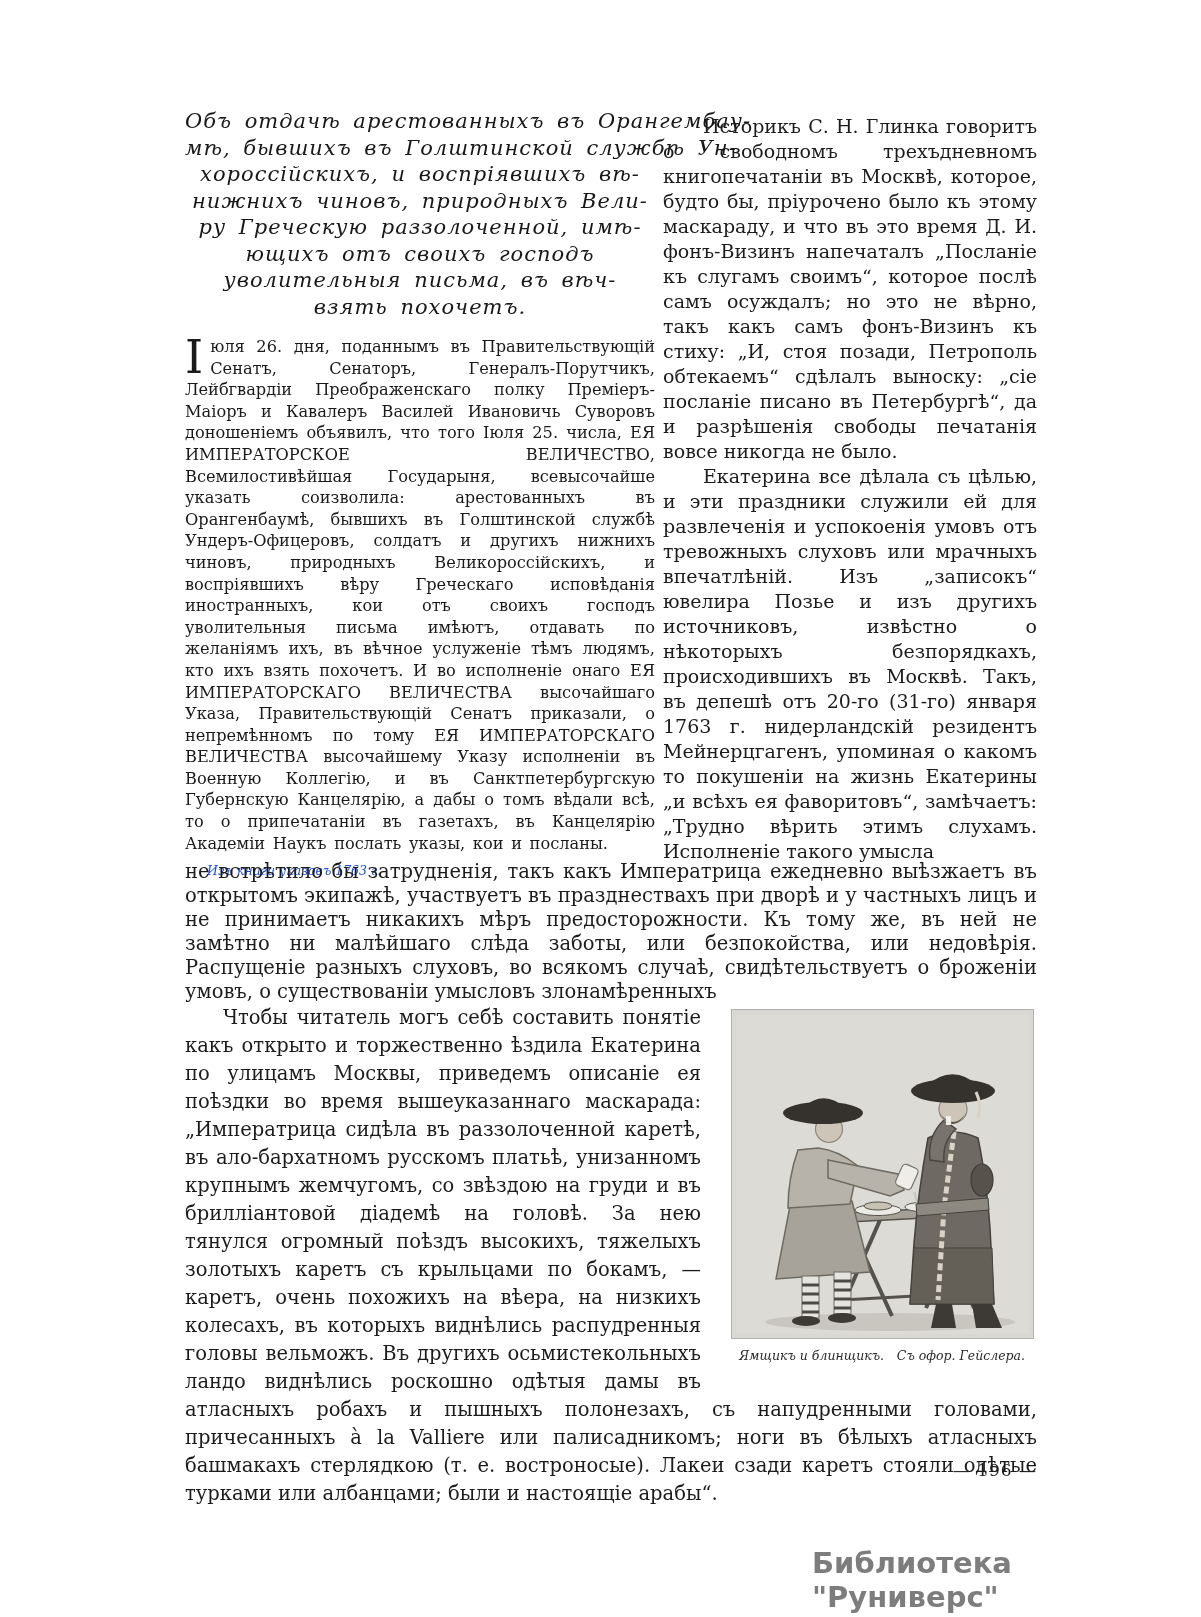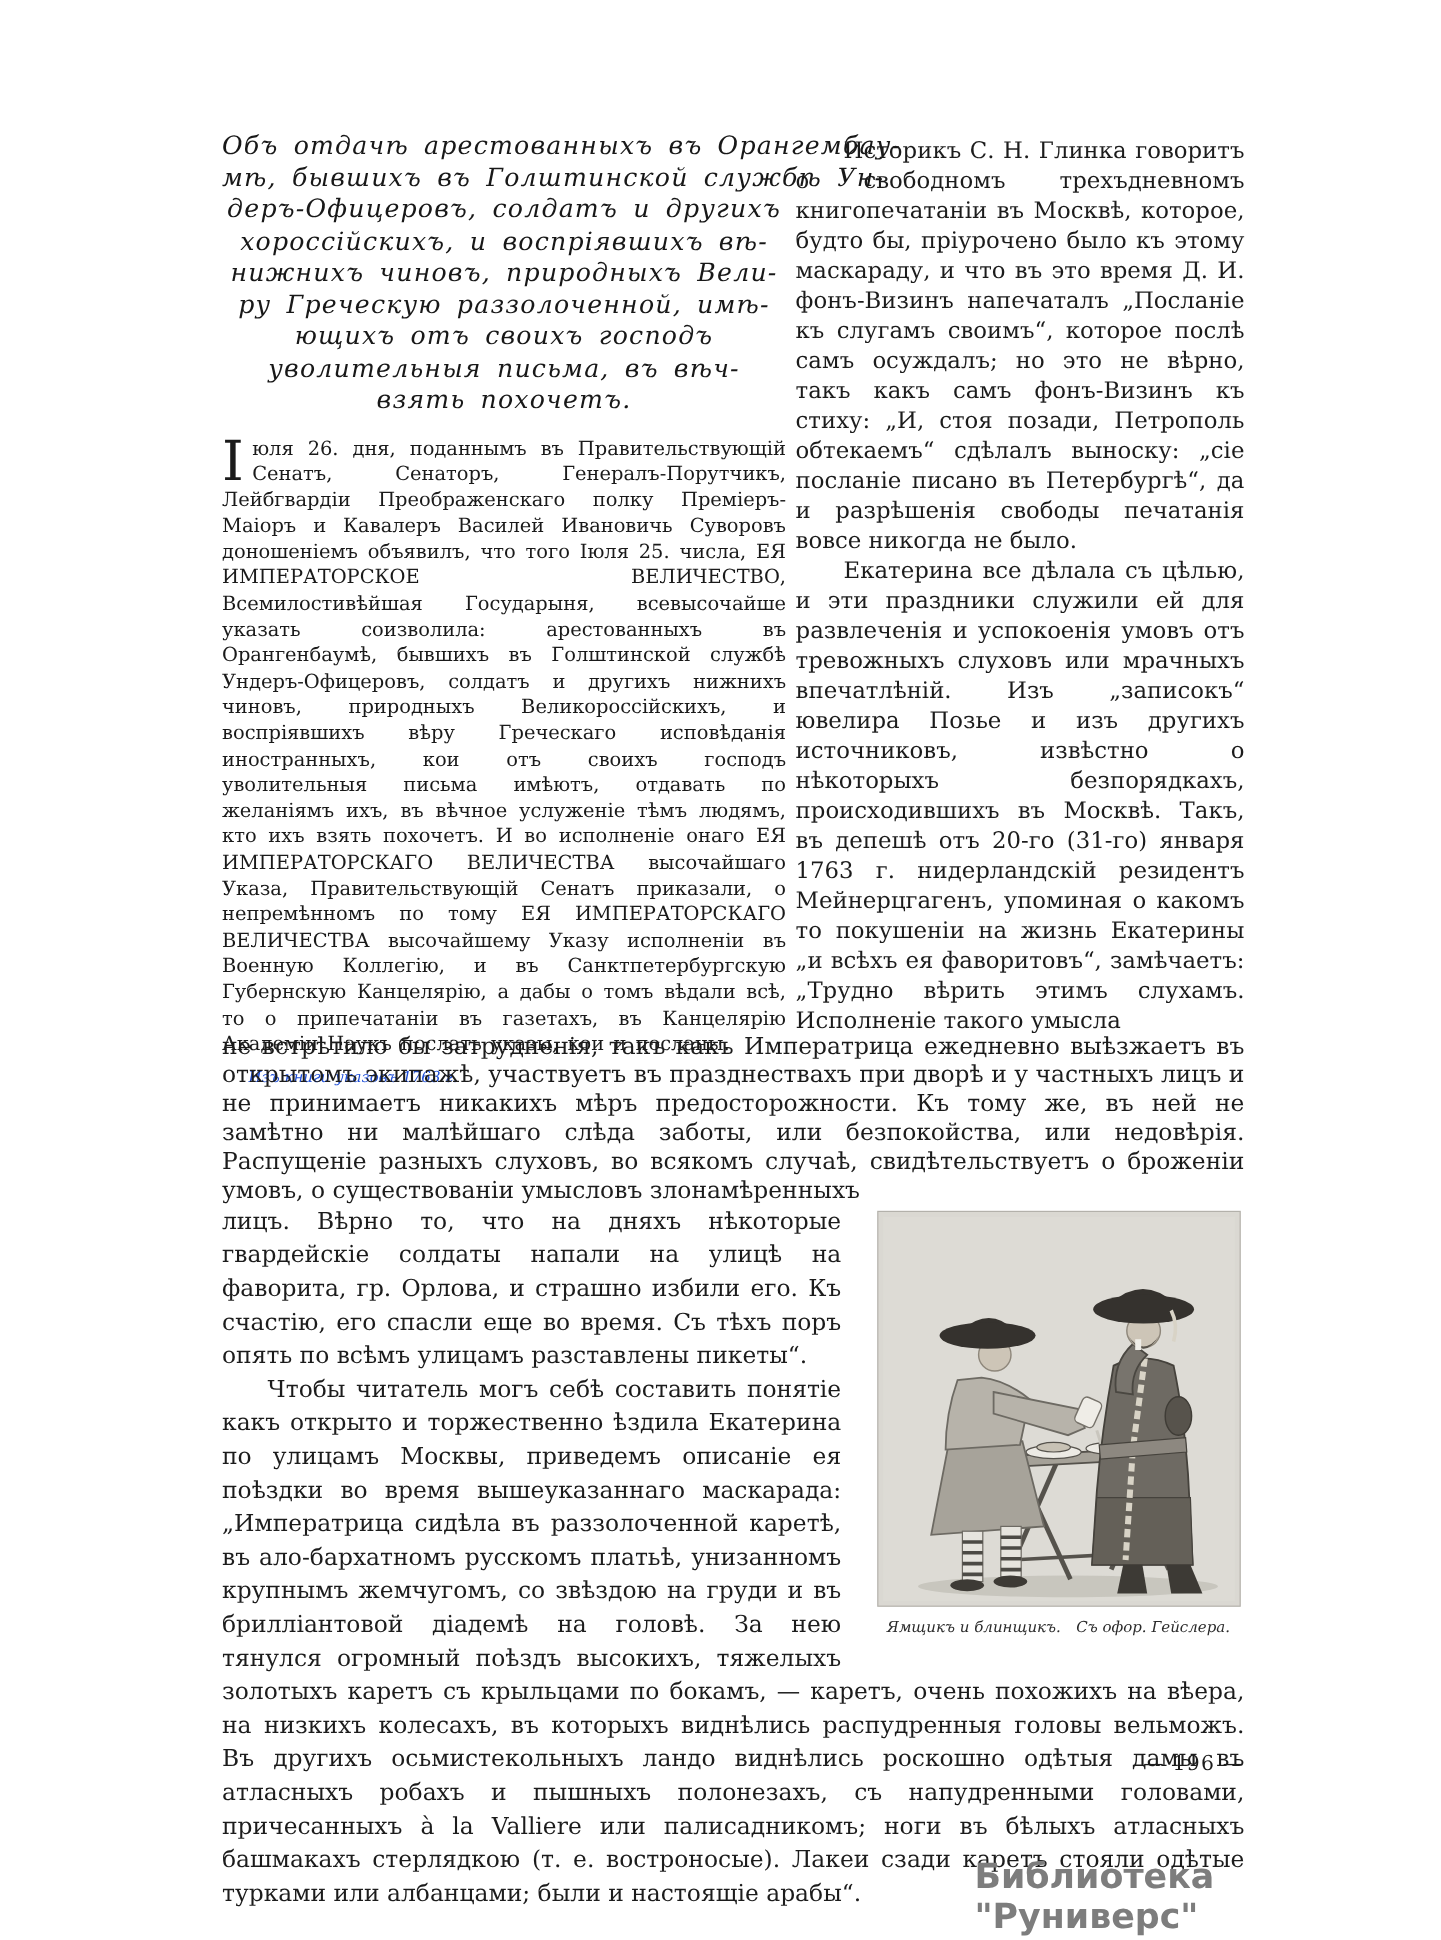--- a/index.html
+++ b/index.html
@@ -110,21 +110,20 @@
 </style>
 </head>
 <body>
 
 <div class="page">
 
   <div class="col-left">
     <div class="decree">
       <div class="line">Объ отдачѣ арестованныхъ въ Орангембау-</div>
       <div class="line">мѣ, бывшихъ въ Голштинской службѣ Ун-</div>
-      <div class="line">деръ-Офицеровъ, солдатъ и другихъ</div>
       <div class="line">хороссійскихъ, и воспріявшихъ вѣ-</div>
       <div class="line">нижнихъ чиновъ, природныхъ Вели-</div>
       <div class="line">ру Греческую раззолоченной, имѣ-</div>
       <div class="line">ющихъ отъ своихъ господъ</div>
       <div class="line">уволительныя письма, въ вѣч-</div>
       <div class="line">взять похочетъ.</div>
     </div>
     <p class="old-print"><span class="dropcap">І</span><span>юля 26. дня, поданнымъ въ Правительствующій Сенатъ, Сенаторъ, Генералъ-Порутчикъ, Лейбгвардіи Преображенскаго полку Преміеръ-Маіоръ и Кавалеръ Василей Ивановичь Суворовъ доношеніемъ объявилъ, что того Іюля 25. числа, ЕЯ ИМПЕРАТОРСКОЕ ВЕЛИЧЕСТВО, Всемилостивѣйшая Государыня, всевысочайше указать соизволила: арестованныхъ въ Орангенбаумѣ, бывшихъ въ Голштинской службѣ Ундеръ-Офицеровъ, солдатъ и другихъ нижнихъ чиновъ, природныхъ Великороссійскихъ, и воспріявшихъ вѣру Греческаго исповѣданія иностранныхъ, кои отъ своихъ господъ уволительныя письма имѣютъ, отдавать по желаніямъ ихъ, въ вѣчное услуженіе тѣмъ людямъ, кто ихъ взять похочетъ. И во исполненіе онаго ЕЯ ИМПЕРАТОРСКАГО ВЕЛИЧЕСТВА высочайшаго Указа, Правительствующій Сенатъ приказали, о непремѣнномъ по тому ЕЯ ИМПЕРАТОРСКАГО ВЕЛИЧЕСТВА высочайшему Указу исполненіи въ Военную Коллегію, и въ Санктпетербургскую Губернскую Канцелярію, а дабы о томъ вѣдали всѣ, то о припечатаніи въ газетахъ, въ Канцелярію Академіи Наукъ послать указы, кои и посланы.</span></p>
     <div class="source-note">Изъ книги указовъ 1763 г.</div>
   </div>
@@ -193,21 +192,20 @@
           <path d="M206 296 L201 320 L226 320 L222 296 Z" fill="#3d3a35"></path>
           <path d="M242 296 L246 320 L272 320 L262 296 Z" fill="#3d3a35"></path>
         </g>
       </svg>
       <figcaption>
         <span>Ямщикъ и блинщикъ.</span>
         <span>Съ офор. Гейслера.</span>
       </figcaption>
     </figure>
 
-    <p class="wrap">лицъ. Вѣрно то, что на дняхъ нѣкоторые гвардейскіе солдаты напали на улицѣ на фаворита, гр. Орлова, и страшно избили его. Къ счастію, его спасли еще во время. Съ тѣхъ поръ опять по всѣмъ улицамъ разставлены пикеты“.</p>
     <p class="wrap indent">Чтобы читатель могъ себѣ составить понятіе какъ открыто и торжественно ѣздила Екатерина по улицамъ Москвы, приведемъ описаніе ея поѣздки во время вышеуказаннаго маскарада: „Императрица сидѣла въ раззолоченной каретѣ, въ ало-бархатномъ русскомъ платьѣ, унизанномъ крупнымъ жемчугомъ, со звѣздою на груди и въ брилліантовой діадемѣ на головѣ. За нею тянулся огромный поѣздъ высокихъ, тяжелыхъ золотыхъ каретъ съ крыльцами по бокамъ, — каретъ, очень похожихъ на вѣера, на низкихъ колесахъ, въ которыхъ виднѣлись распудренныя головы вельможъ. Въ другихъ осьмистекольныхъ ландо виднѣлись роскошно одѣтыя дамы въ атласныхъ робахъ и пышныхъ полонезахъ, съ напудренными головами, причесанныхъ à la Valliere или палисадникомъ; ноги въ бѣлыхъ атласныхъ башмакахъ стерлядкою (т. е. востроносые). Лакеи сзади каретъ стояли одѣтые турками или албанцами; были и настоящіе арабы“.</p>
   </div>
 
   <div class="page-num">— 196 —</div>
 
   <div class="watermark">Библиотека "Руниверс"</div>
 
 </div>
 
 </body></html>

